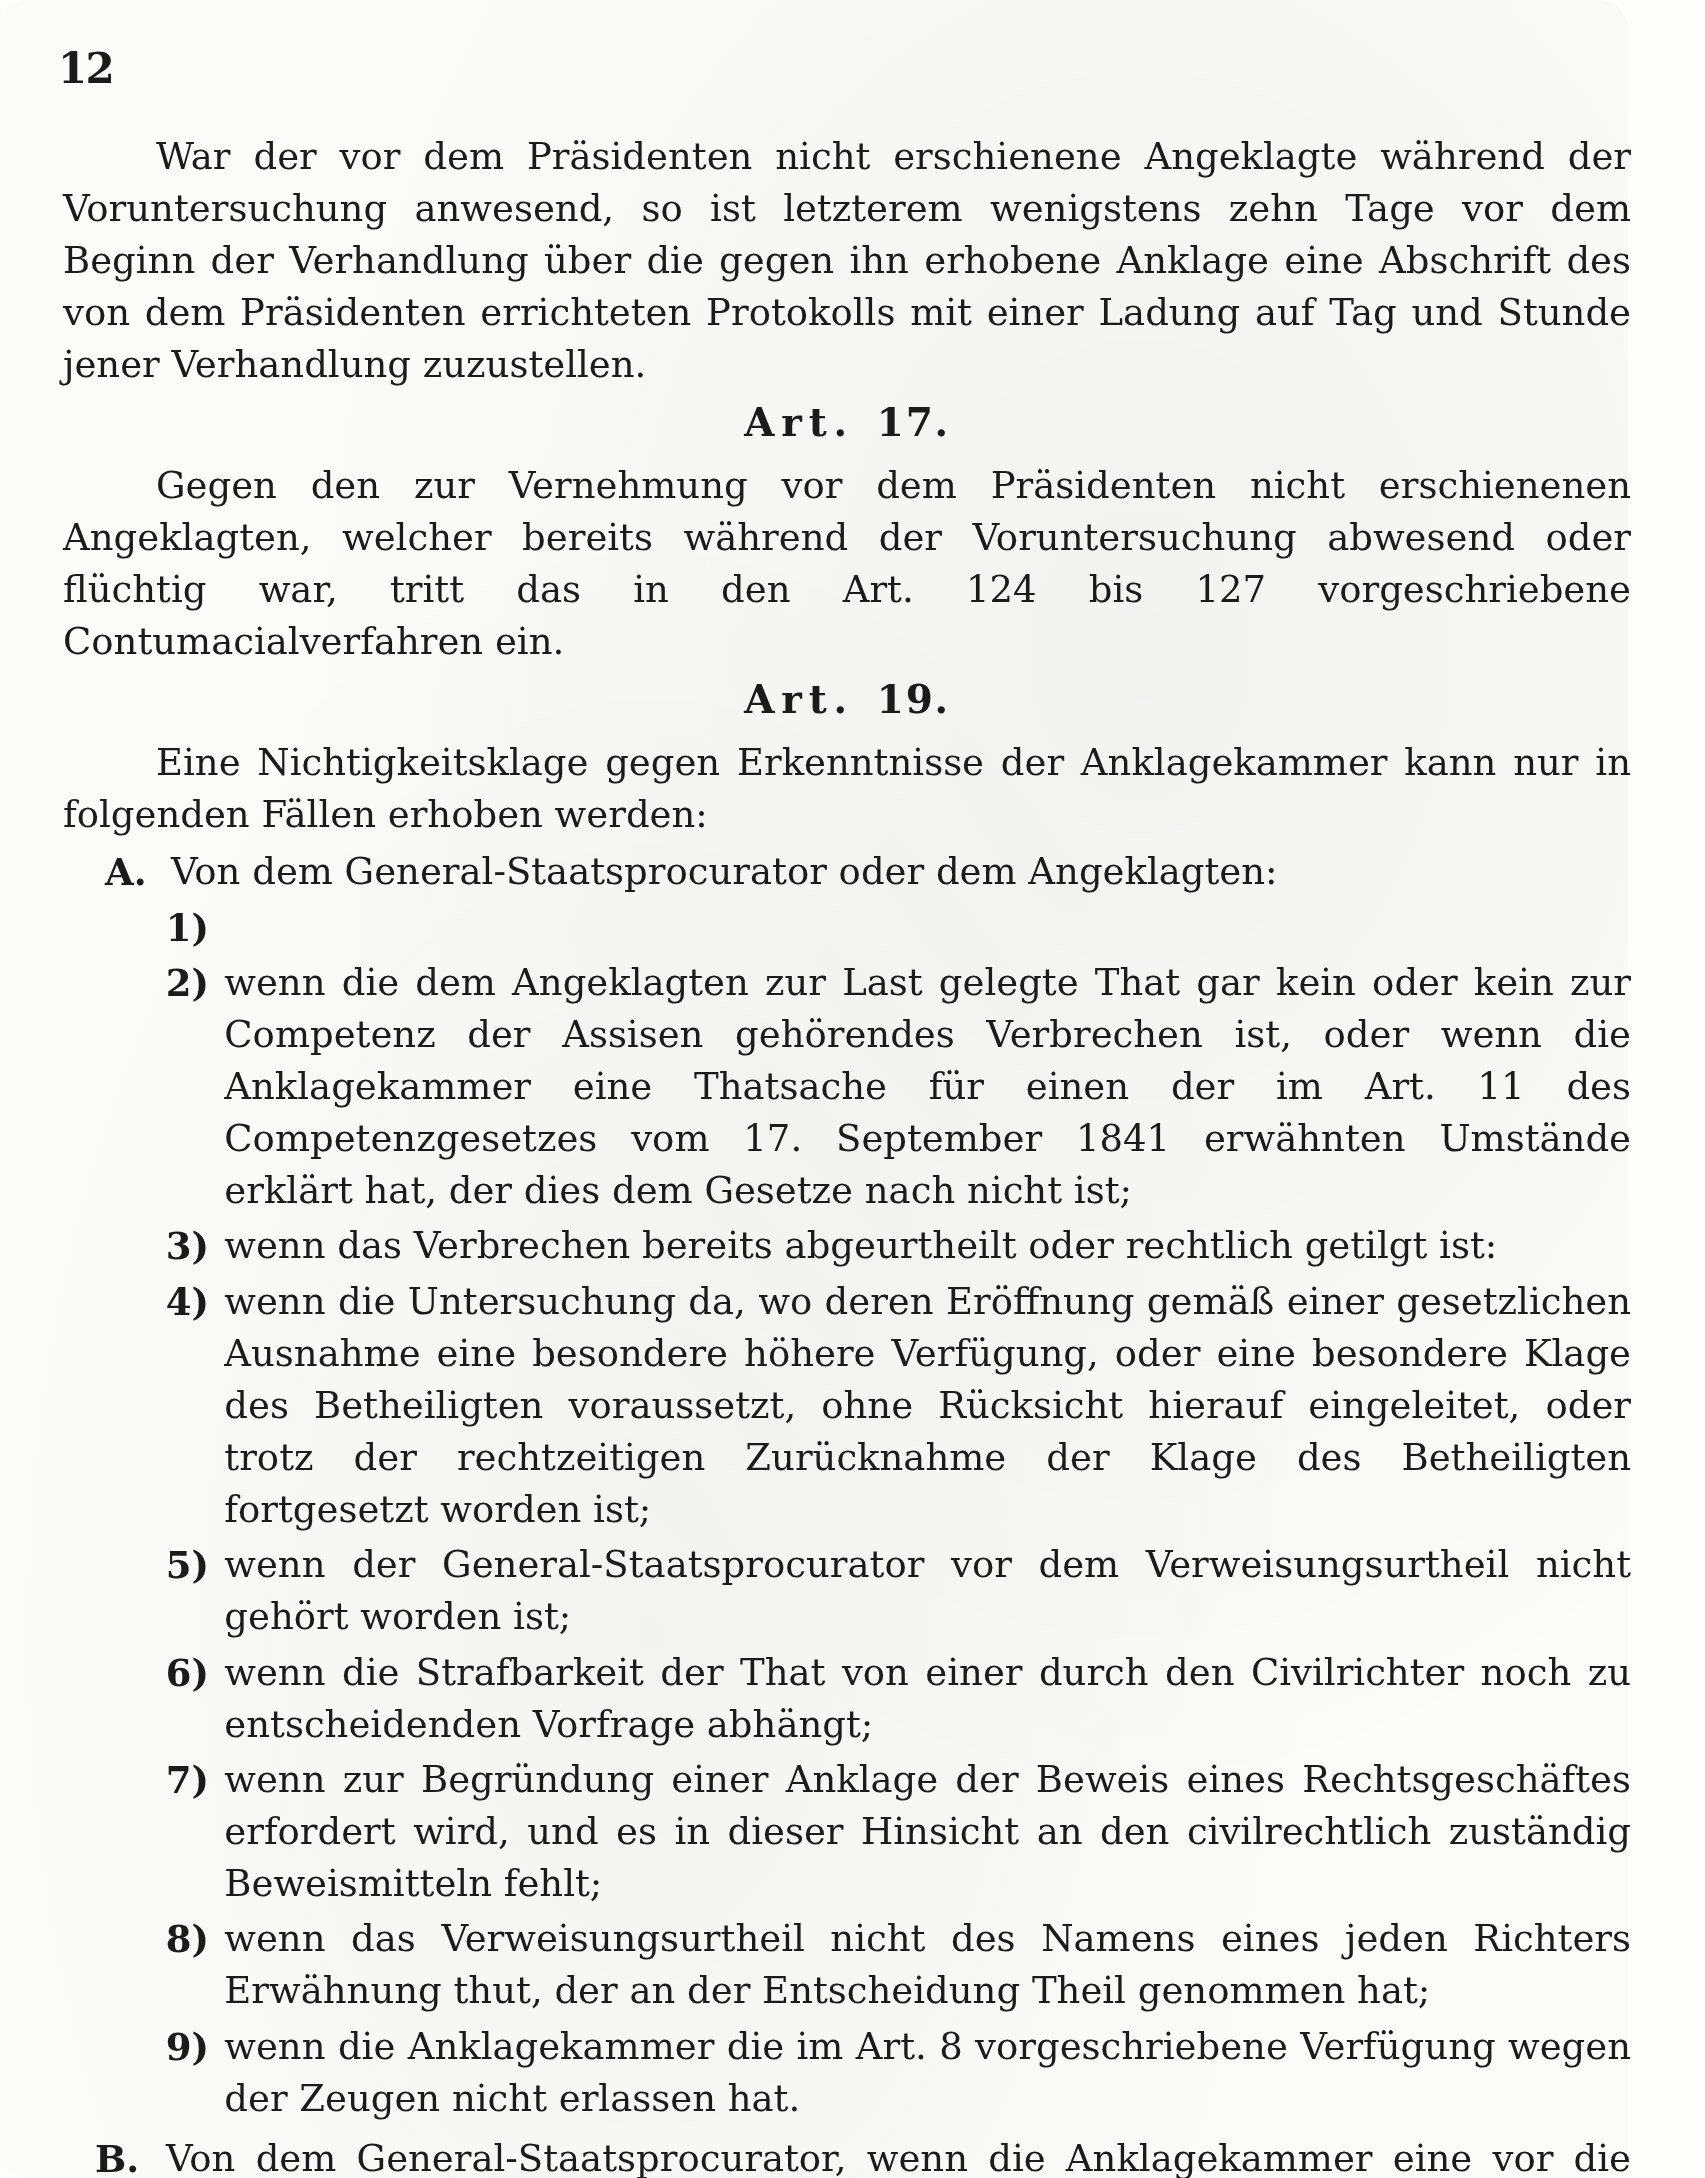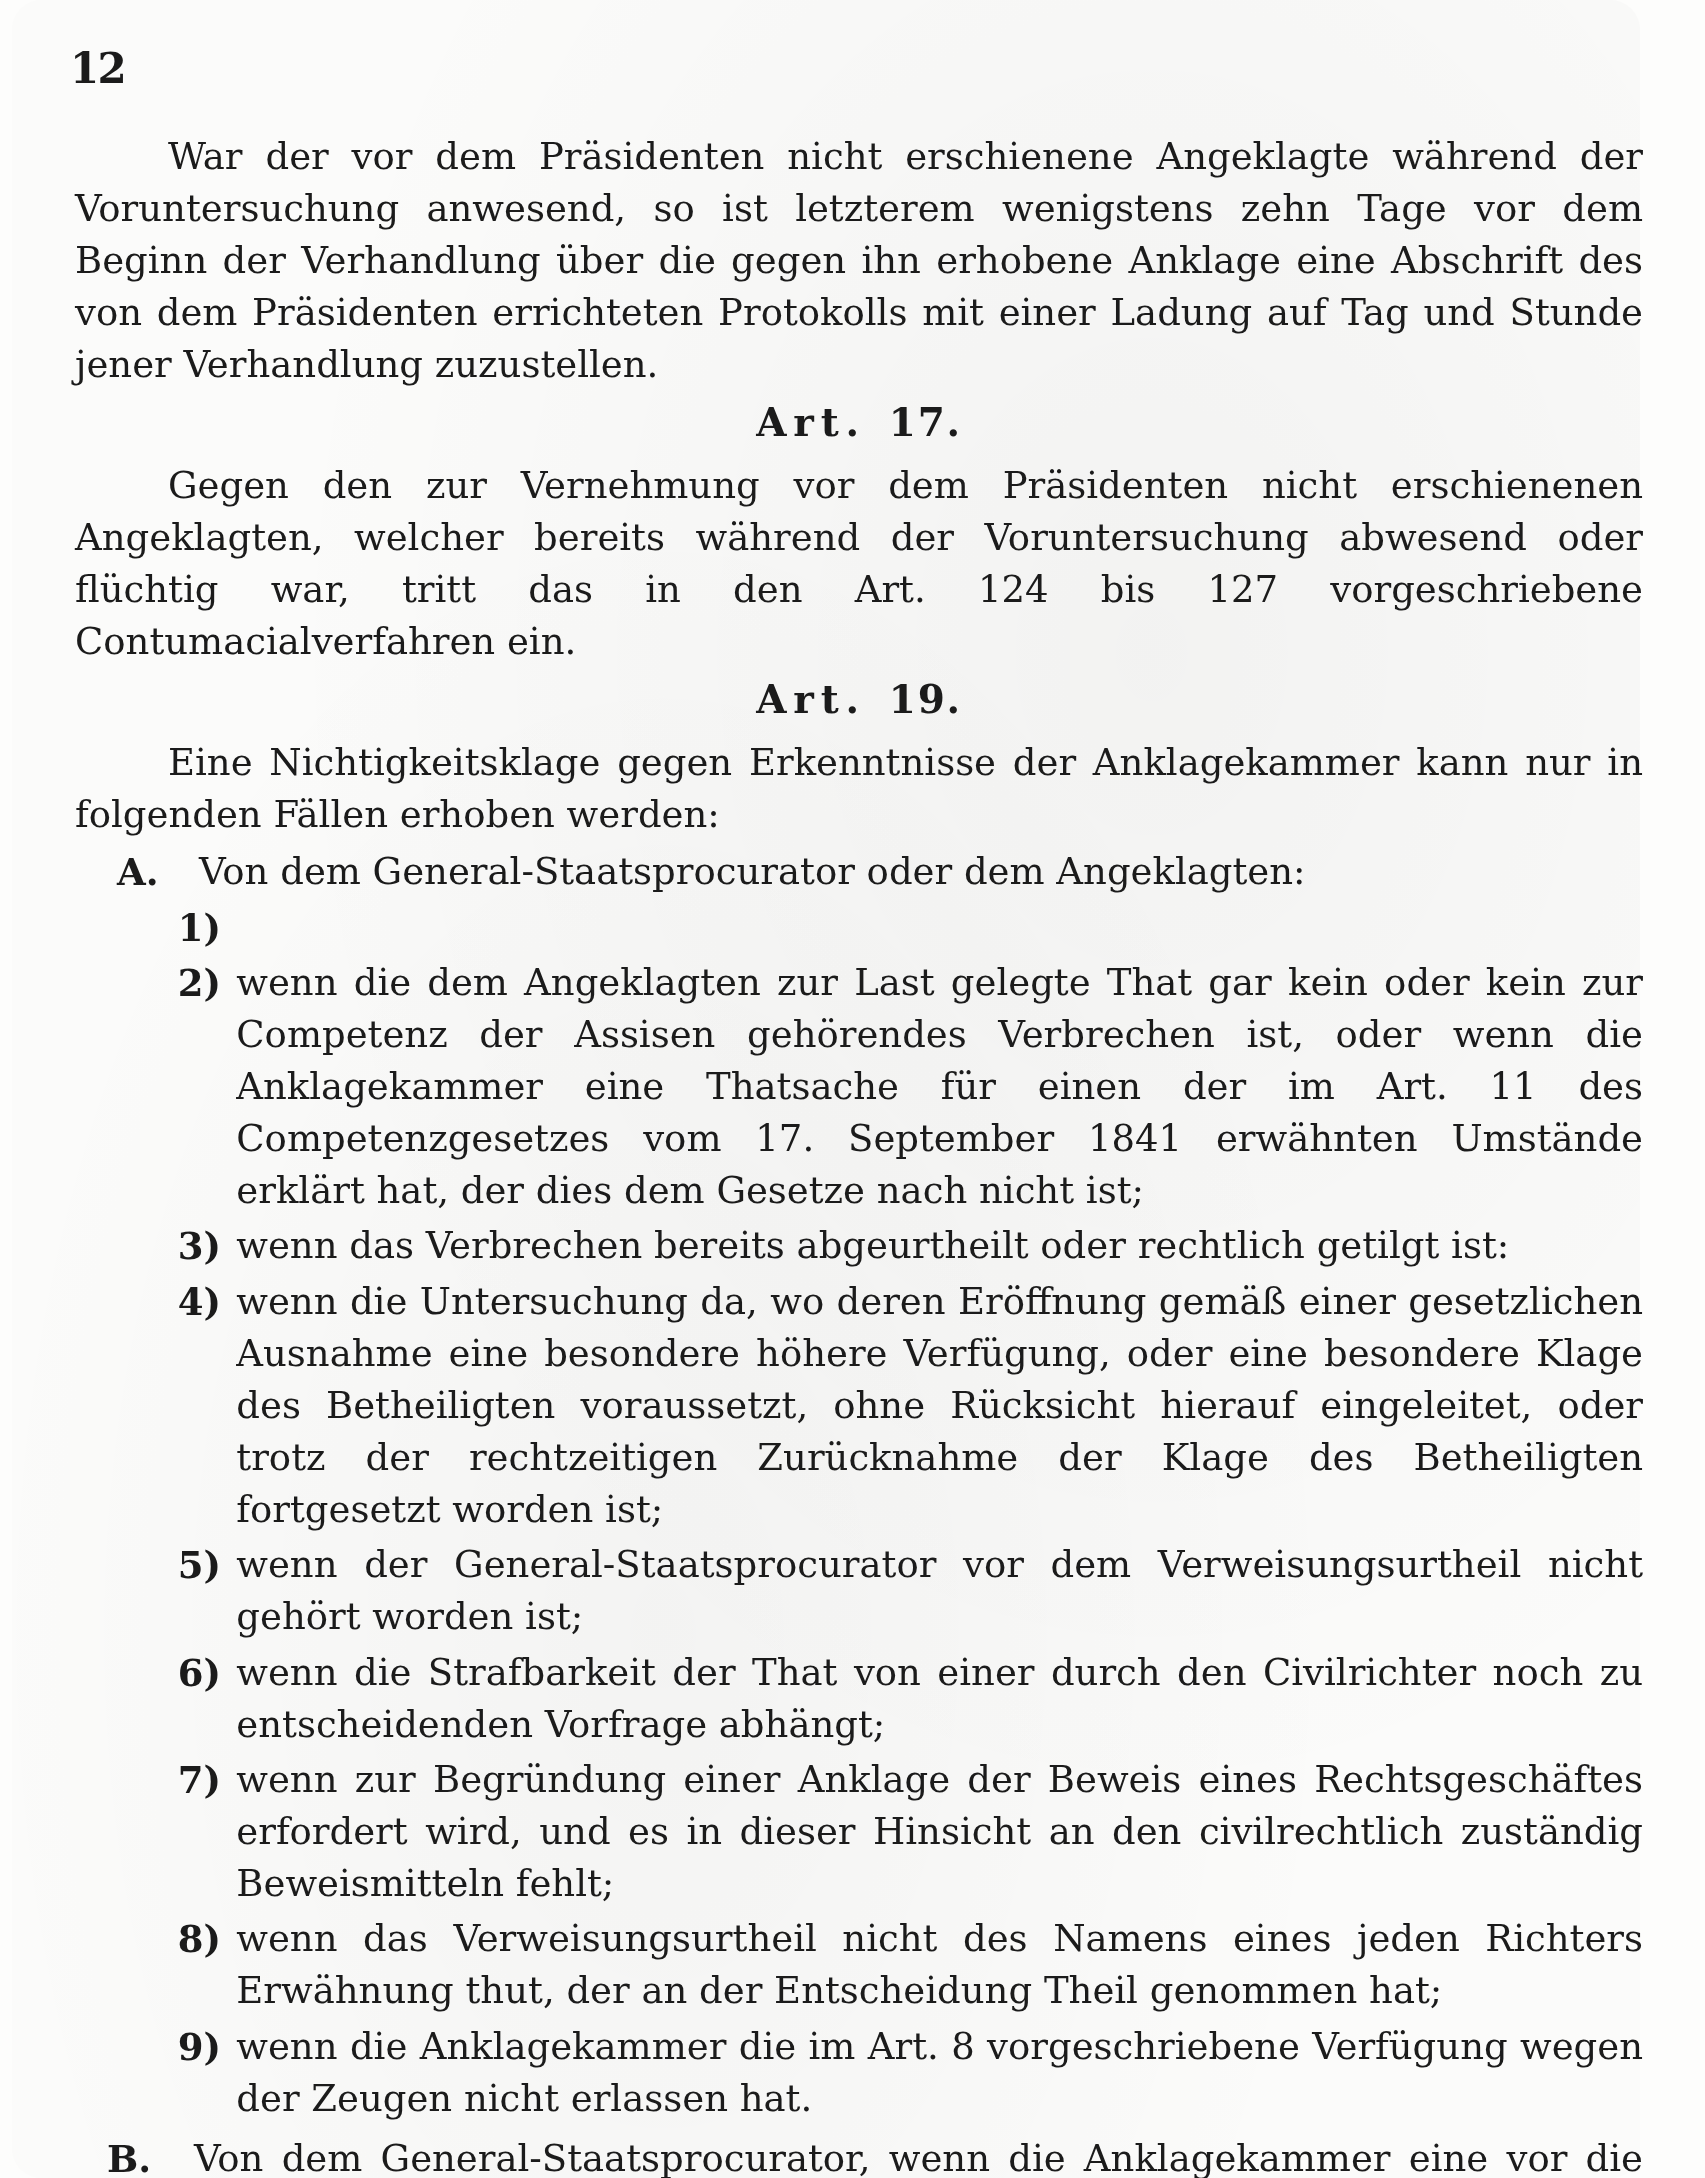--- a/index.html
+++ b/index.html
@@ -4,21 +4,21 @@
 <style>
   html, body { margin: 0; padding: 0; }
   body {
     width: 1705px; height: 2178px; overflow: hidden;
     background: #fdfdfc;
     font-family: "DejaVu Serif", serif;
     color: #1b1b1b;
     position: relative;
   }
   .page {
-    position: absolute; left: 12px; top: 0; width: 1628px; height: 2178px;
+    position: absolute; left: 0; top: 0; width: 1628px; height: 2178px;
     background:
       radial-gradient(ellipse at 70% 30%, rgba(0,0,0,0.035), rgba(0,0,0,0) 55%),
       radial-gradient(ellipse at 40% 75%, rgba(0,0,0,0.03), rgba(0,0,0,0) 50%),
       #fbfbfa;
     border-radius: 30px;
   }
   .page-number {
     position: absolute; left: 58px; top: 44px;
     font-size: 42px; font-weight: bold; letter-spacing: -1.7px;
   }
@@ -31,21 +31,21 @@
   .heading {
     text-align: center; font-size: 39px; letter-spacing: 6.8px;
     margin: 5.1px 0 5.1px 0; font-weight: bold;
   }
   .heading .num { letter-spacing: 1.7px; margin-left: 23px; text-align: right; }
   .section {
     margin: 5.1px 0 0 0; display: flex;
   }
   .section .label { width: 58px; flex: none; font-weight: bold; text-align: left; padding-left: 42px; }
   .section.a .label { padding-left: 42px; width: 66px; }
-  .section .body { flex: 1; text-align: justify; margin-left: 16px; }
+  .section .body { flex: 1; text-align: justify; }
   .section.b { margin-top: 8.5px; }
   .section.b .label { padding-left: 32px; width: 71px; }
   .section.b .body { text-align: justify; }
   .items { margin: 3.4px 0 0 0; padding: 0; list-style: none; }
   .item { display: flex; margin: 3.4px 0 1.7px 0; }
   .item .num { width: 78px; flex: none; text-align: right; padding-right: 15.3px; padding-left: 68px; font-weight: bold; }
   .item .body { flex: 1; text-align: justify; text-align-last: left; }
 </style>
 </head>
 <body>

